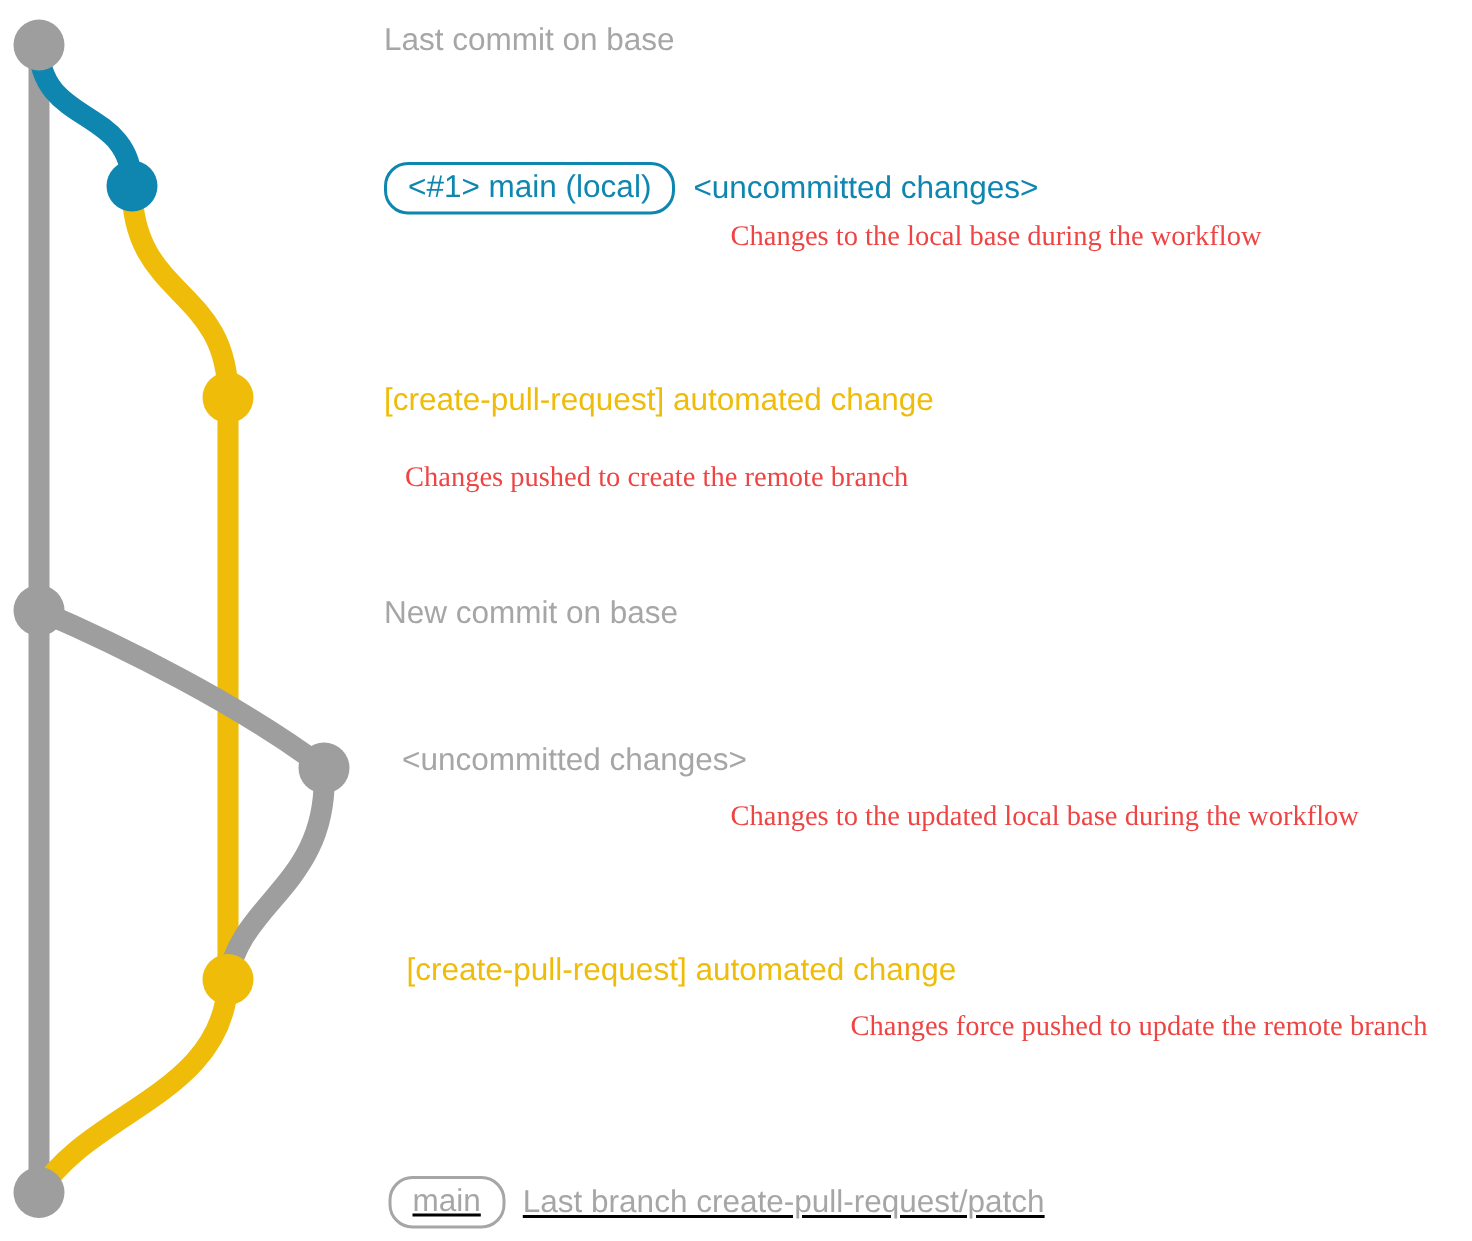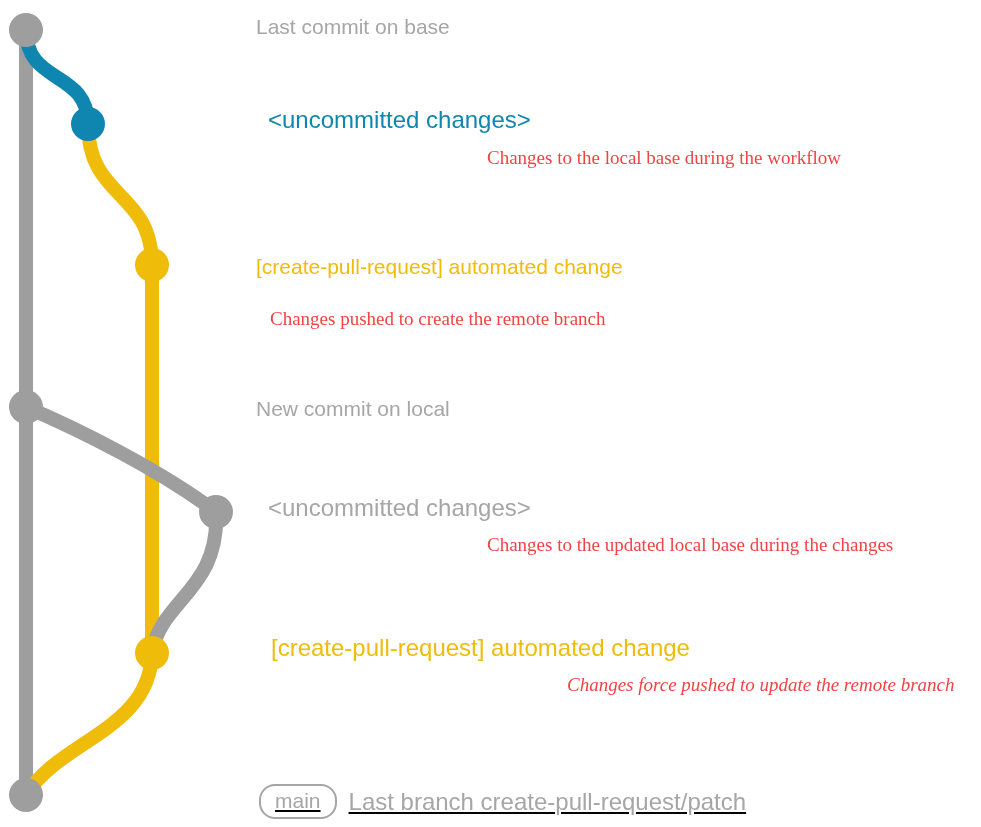--- a/index.html
+++ b/index.html
@@ -39,21 +39,21 @@
     line-height: 1;
     font-family: "Liberation Sans", sans-serif;
     background: #ffffff;
     box-sizing: border-box;
   }
   .pill.teal  { border-color: #0e86b0; color: #0e86b0; }
   .pill.gray  { border-color: #a6a6a6; color: #a6a6a6; }
   .pill.yellow{ border-color: #eebc09; color: #eebc09; }
 
   .subject {
-    font-size: 24px;
+    font-size: 21px;
     line-height: 1;
     font-family: "Liberation Sans", sans-serif;
     margin-left: 12px;
     text-align: right;
   }
   .subject.teal   { color: #0e86b0; }
   .subject.gray   { color: #a6a6a6; }
   .subject.yellow { color: #eebc09; }
 
   .standalone-subject {
@@ -99,35 +99,36 @@
   <circle cx="152" cy="265" r="17" fill="#eebc09"></circle>
   <circle cx="26" cy="407" r="17" fill="#9e9e9e"></circle>
   <circle cx="216" cy="512" r="17" fill="#9e9e9e"></circle>
   <circle cx="152" cy="653" r="17" fill="#eebc09"></circle>
   <circle cx="26" cy="795" r="17" fill="#9e9e9e"></circle>
 </svg>
 
 <div class="standalone-subject gray" style="left:256px; top:16px;">Last commit on base</div>
 
 <div class="row" style="left:256px; top:108px;">
+  <span class="pill teal">&lt;#1&gt; main (local)</span>
   <span class="subject teal">&lt;uncommitted changes&gt;</span>
 </div>
 <div class="body-text" style="left:487px; top:148px;">Changes to the local base during the workflow</div>
 
 <div class="standalone-subject yellow" style="left:256px; top:256px;">[create-pull-request] automated change</div>
 <div class="body-text" style="left:270px; top:309px;">Changes pushed to create the remote branch</div>
 
-<div class="standalone-subject gray" style="left:256px; top:398px;">New commit on local</div>
+<div class="standalone-subject gray" style="left:256px; top:398px;">New commit on base</div>
 
 <div class="row" style="left:256px; top:496px;">
   <span class="subject gray">&lt;uncommitted changes&gt;</span>
 </div>
-<div class="body-text" style="left:487px; top:535px;">Changes to the updated local base during the changes</div>
+<div class="body-text" style="left:487px; top:535px;">Changes to the updated local base during the workflow</div>
 
 <div class="row" style="left:259px; top:636px;">
   <span class="subject yellow">[create-pull-request] automated change</span>
 </div>
-<div class="body-text" style="left:567px; top:675px;font-style:italic;">Changes force pushed to update the remote branch</div>
+<div class="body-text" style="left:567px; top:675px;">Changes force pushed to update the remote branch</div>
 
 <div class="row" style="left:259px; top:784px;text-decoration:underline;">
   <span class="pill gray">main</span>
   <span class="subject gray">Last branch create-pull-request/patch</span>
 </div>
 
 </body></html>

